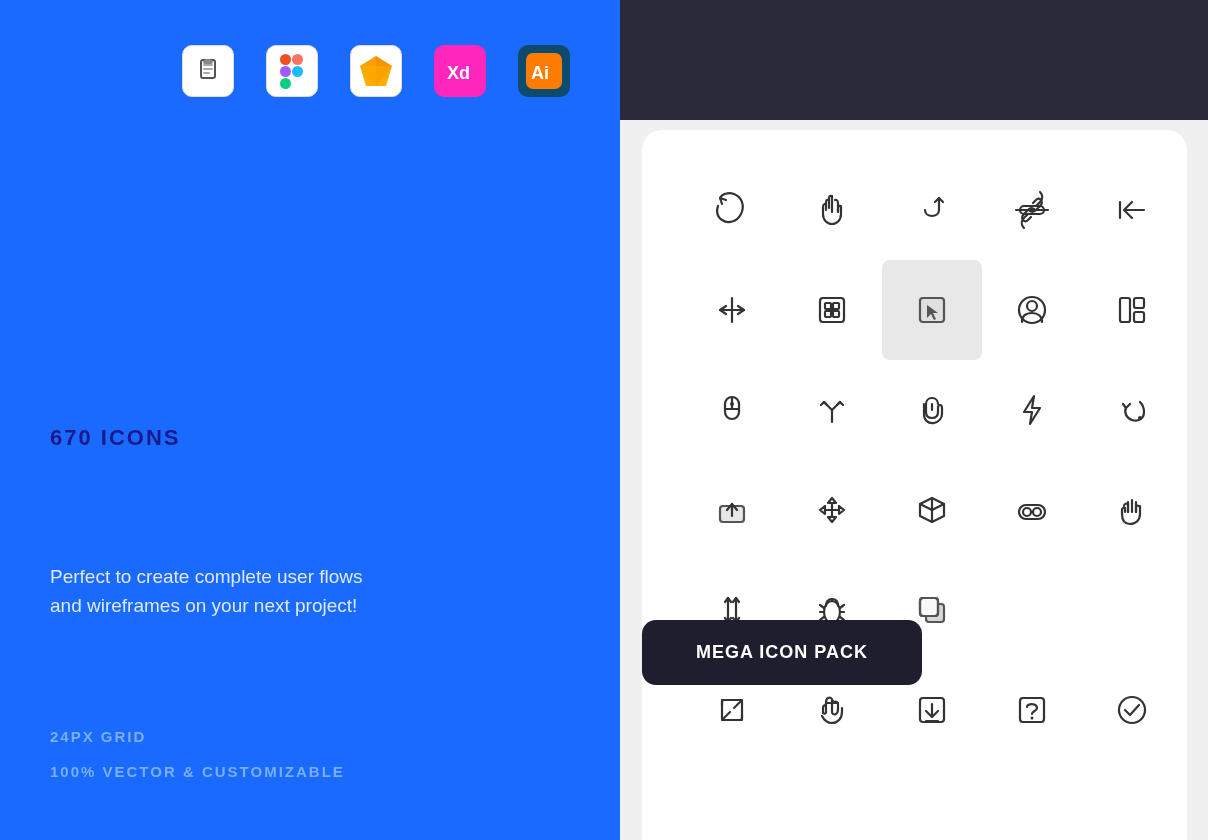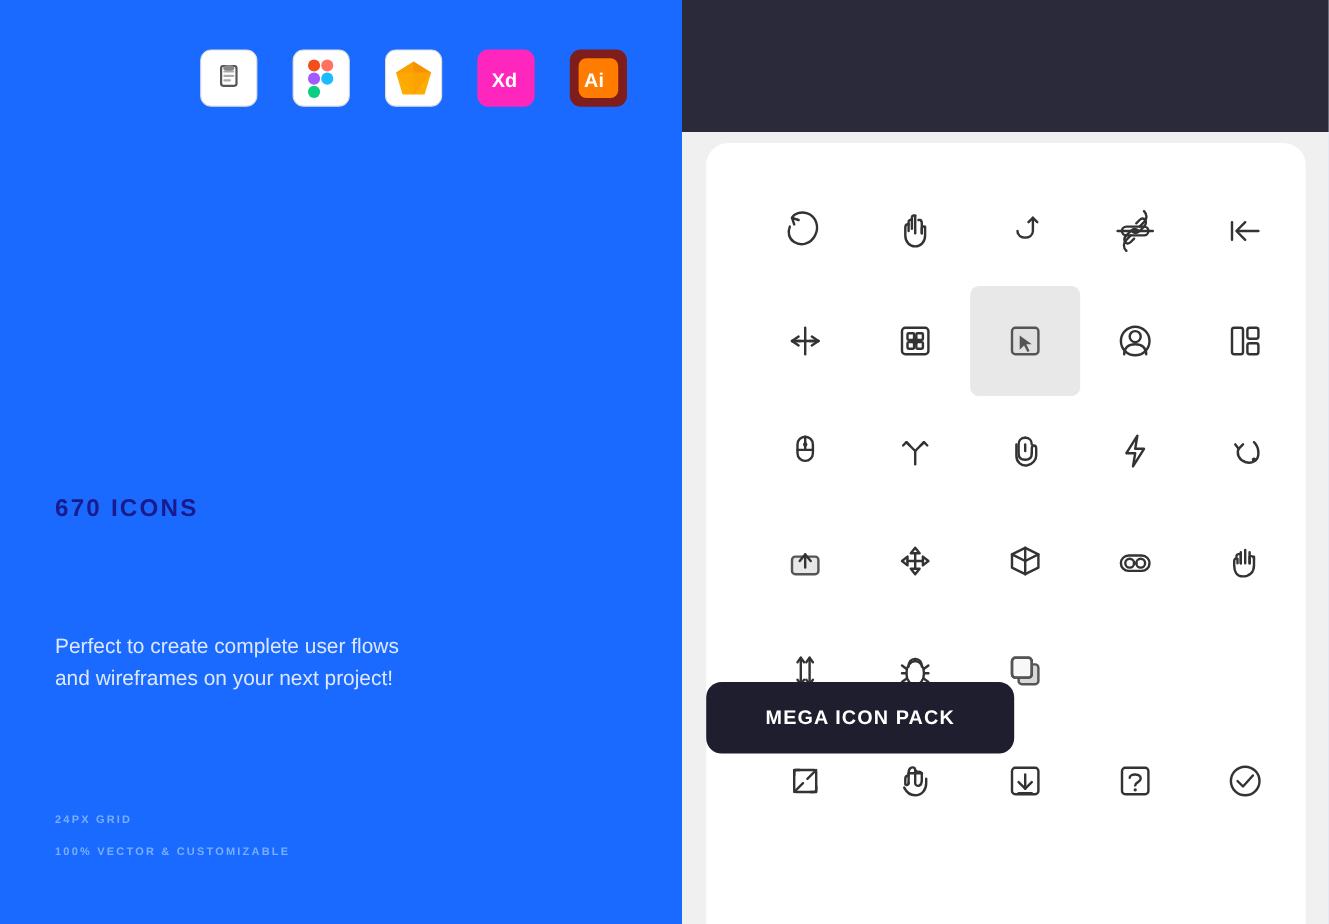--- a/index.html
+++ b/index.html
@@ -29,21 +29,21 @@
       flex-direction: column;
       gap: 0;
     }
 
     .icon-count {
       font-size: 22px;
       font-weight: 800;
       color: #1a1a8c;
       letter-spacing: 2px;
       text-transform: uppercase;
-      margin-bottom: 8px;
+      margin-bottom: 20px;
     }
 
     .main-title {
       font-size: 62px;
       font-weight: 900;
       color: #ffffff;
       line-height: 1.1;
       margin-bottom: 24px;
     }
 
@@ -54,21 +54,21 @@
       margin-bottom: 108px;
     }
 
     .stats {
       display: flex;
       flex-direction: column;
       gap: 18px;
     }
 
     .stat-item {
-      font-size: 10px;
+      font-size: 15px;
       font-weight: 700;
       color: #7aaeff;
       letter-spacing: 2px;
       text-transform: uppercase;
     }
 
     
     .app-icons {
       position: absolute;
       top: 45px;
@@ -106,21 +106,21 @@
     }
 
     .app-icon-xd {
       background: #ff26be;
       color: white;
       font-size: 18px;
       font-weight: 900;
     }
 
     .app-icon-ai {
-      background: #7f1d1d;
+      background: #0c4a6e;
       color: white;
       font-size: 16px;
       font-weight: 900;
     }
 
     
     .right-panel {
       width: 588px;
       height: 840px;
       background: #f0f0f0;

